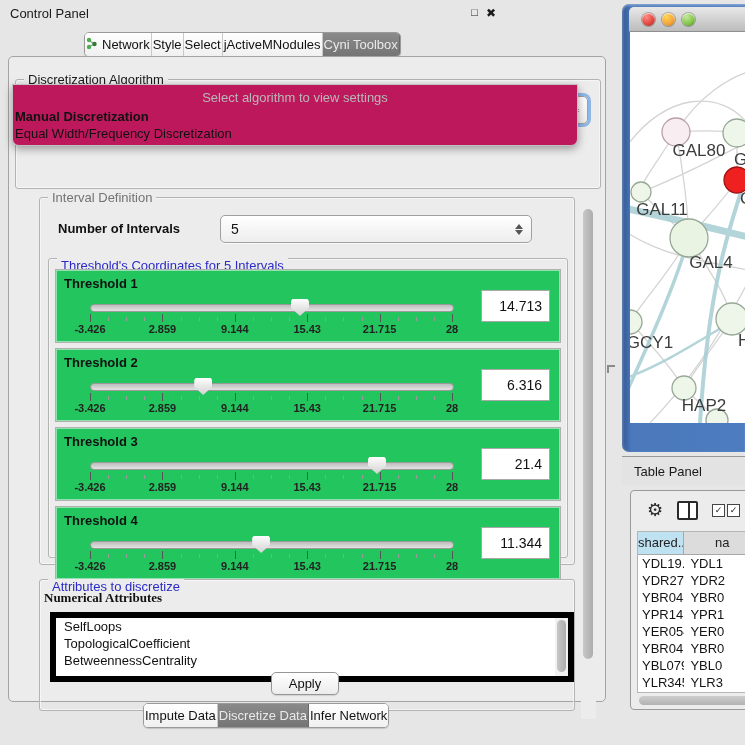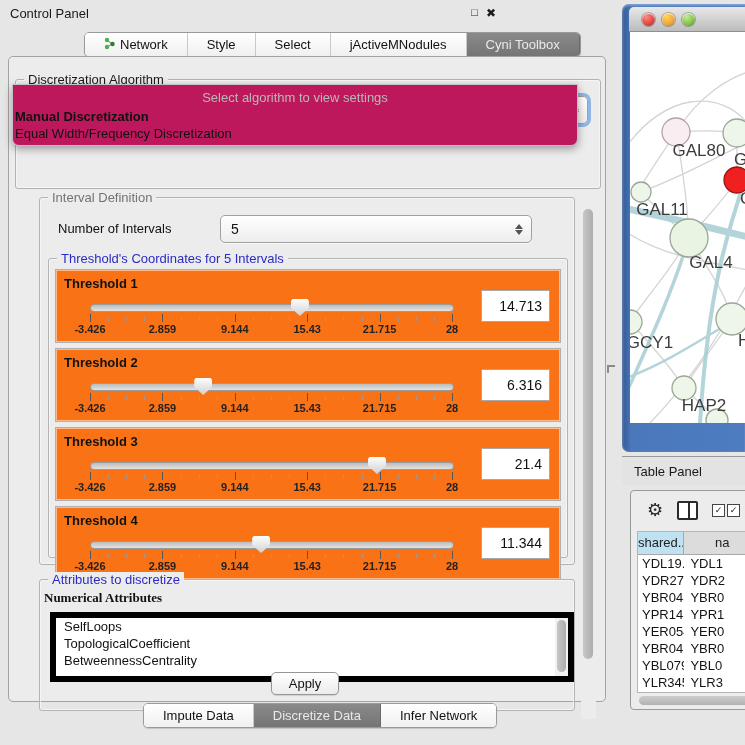--- a/index.html
+++ b/index.html
@@ -13,35 +13,35 @@
 
   
   .cp-title{left:0;top:0;width:618px;height:26px;background:#e6e6e6;}
   .cp-title .t{position:absolute;left:10px;top:6px;font-size:13px;color:#1a1a1a;}
   .win-btn{position:absolute;top:6px;font-size:12px;color:#1a1a1a;cursor:default;}
   .float-btn{right:140px;font-size:11px;}
   .close-btn{right:122px;font-weight:bold;}
 
   
   .tabstrip{display:flex;align-items:stretch;height:23px;border:1px solid #9a9a9a;border-radius:5px;overflow:hidden;background:#fff;box-shadow:0 1px 1px rgba(0,0,0,.15);}
-  .tab{display:flex;align-items:center;gap:5px;padding:0 19px;font-size:13px;color:#111;background:linear-gradient(#ffffff,#f0f0f0);border-right:1px solid #c9c9c9;white-space:nowrap;}
+  .tab{display:flex;align-items:center;gap:5px;padding:0 1px;font-size:13px;color:#111;background:linear-gradient(#ffffff,#f0f0f0);border-right:1px solid #c9c9c9;white-space:nowrap;}
   .tab:last-child{border-right:none;}
   .tab.sel{background:linear-gradient(#8a8a8a,#757575);color:#e9e9e9;border-right:1px solid #6a6a6a;}
   .top-tabs{left:84px;top:32px;}
   .bottom-tabs{left:143px;top:703px;}
 
   
   .content-panel{left:8px;top:56px;width:596px;height:644px;border:1px solid #a3a3a3;border-radius:5px;background:#ececec;}
 
   
   .group{position:absolute;border:1px solid #b3b3b3;border-radius:3px;box-shadow:inset 0 0 0 1px rgba(255,255,255,.55);}
   .group-label{position:absolute;top:-8px;left:8px;background:#ececec;padding:0 4px;font-size:13px;white-space:nowrap;}
   .lbl-dark{color:#1a1a1a;}
   .lbl-green{color:#737373;}
-  .lbl-blue{color:#2a2ac8;}
+  .lbl-blue{color:#2a2ac8;margin-top:7px;}
 
   
   .combo{position:absolute;background:linear-gradient(#ffffff,#ededed);border:1px solid #a0a0a0;border-radius:5px;display:flex;align-items:center;box-shadow:0 1px 0 rgba(255,255,255,.7);}
   .combo .val{flex:1;padding:0 10px;font-size:14px;color:#111;white-space:nowrap;overflow:hidden;}
   .combo .spin{width:16px;display:flex;flex-direction:column;align-items:center;justify-content:center;gap:1px;margin-right:4px;}
   .combo .spin i{display:block;width:0;height:0;border-left:4px solid transparent;border-right:4px solid transparent;}
   .combo .spin .up{border-bottom:5px solid #555;}
   .combo .spin .dn{border-top:5px solid #555;}
   .combo.focused{box-shadow:0 0 0 3px #8fb6e6;}
 
@@ -50,21 +50,21 @@
   .popup .ph{text-align:center;color:#b9b9b9;font-size:13px;padding:5px 0 3px 0;}
   .popup .opt{font-size:13px;color:#111;padding:1px 2px;}
   .popup .opt.bold{font-weight:bold;}
 
   
   .vscroll-track{position:absolute;width:15px;background:#ececec;}
   .vscroll-thumb{position:absolute;left:2px;width:10px;border-radius:6px;background:linear-gradient(90deg,#c7c7c7,#adadad);}
   .hscroll-thumb{position:absolute;height:9px;border-radius:5px;background:linear-gradient(#cdcdcd,#b2b2b2);}
 
   
-  .threshold-box{position:relative;width:504px;height:72px;border:1px solid #b0b0b0;background:#f97316;margin-bottom:5px;box-shadow:inset 0 0 0 1px rgba(255,255,255,.5);}
+  .threshold-box{position:relative;width:504px;height:72px;border:1px solid #b0b0b0;background:#22c55e;margin-bottom:5px;box-shadow:inset 0 0 0 1px rgba(255,255,255,.5);}
   .th-label{position:absolute;left:8px;top:6px;font-size:13px;font-weight:bold;color:#111;}
   .slider{position:absolute;left:34px;top:34px;width:362px;height:6px;border:1px solid #9a9a9a;border-radius:4px;background:linear-gradient(#bdbdbd,#e3e3e3);}
   .knob{position:absolute;top:-6px;width:18px;height:17px;margin-left:-9px;background:linear-gradient(#fdfdfd,#d2d2d2);clip-path:polygon(8% 0,92% 0,100% 12%,100% 52%,50% 100%,0 52%,0 12%);filter:drop-shadow(0 0 1px #777);}
   .ticks{position:absolute;left:34px;top:44px;width:362px;height:9px;}
   .tick{position:absolute;top:3px;width:1px;height:4px;background:#9a9a9a;}
   .tick.major{top:0;height:8px;background:#555;}
   .scale{position:absolute;left:34px;top:53px;width:362px;height:14px;}
   .scale-num{position:absolute;transform:translateX(-50%);font-size:11px;font-weight:bold;color:#222;white-space:nowrap;}
   .th-value{position:absolute;right:10px;top:20px;width:60px;height:30px;background:#ffffff;border:1px solid #a8a8a8;font-size:14px;color:#111;text-align:right;line-height:30px;padding-right:7px;}
 
@@ -160,21 +160,21 @@
 
   </div>
 
   <div class="vscroll-track" style="right:9px;top:142px;height:520px;">
     <div class="vscroll-thumb" style="top:10px;height:450px;"></div>
   </div>
 
   <div class="group" style="left:30px;top:140px;width:534px;height:366px;">
     <span class="group-label lbl-green">Interval Definition</span>
 
-    <span style="position:absolute;left:18px;top:23px;font-size:13px;font-weight:normal;color:#111;">Number of Intervals</span>
+    <span style="position:absolute;left:18px;top:23px;font-size:13px;font-weight:bold;color:#111;">Number of Intervals</span>
     <div class="combo" style="left:180px;top:17px;width:310px;height:26px;">
       <span class="val">5</span>
       <span class="spin">
           <i class="up"></i>
           <i class="dn"></i>
         </span>
     </div>
 
     <div class="group" style="left:8px;top:60px;width:518px;height:298px;">
       <span class="group-label lbl-blue">Threshold's Coordinates for 5 Intervals</span>

